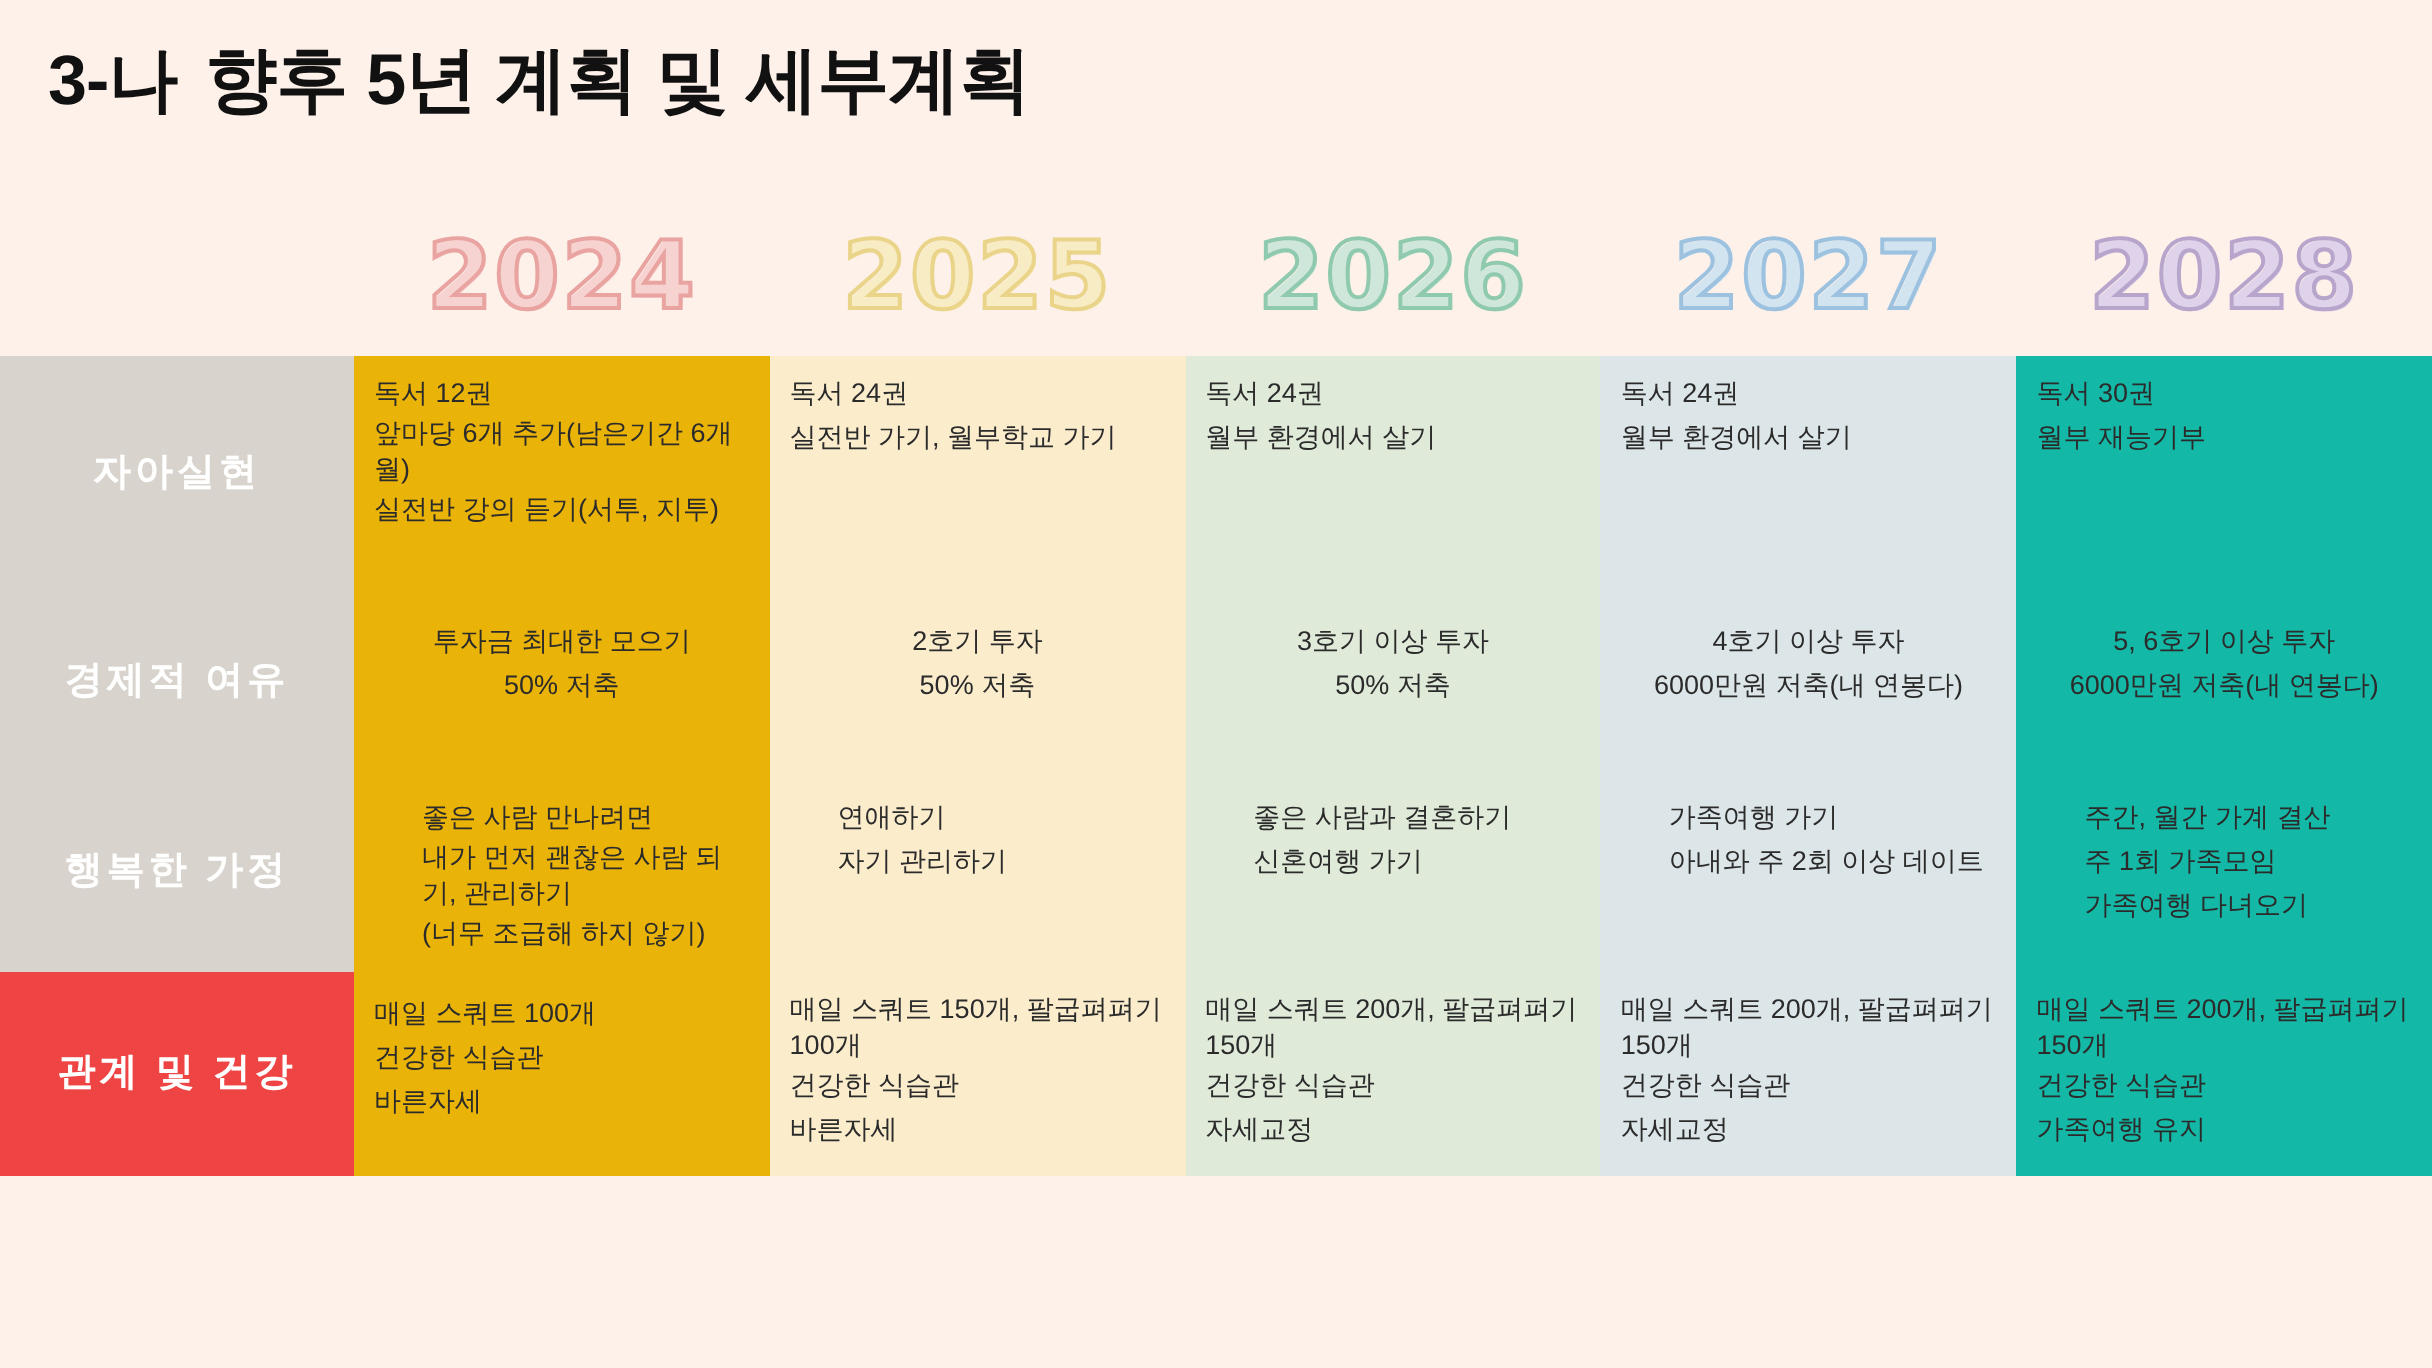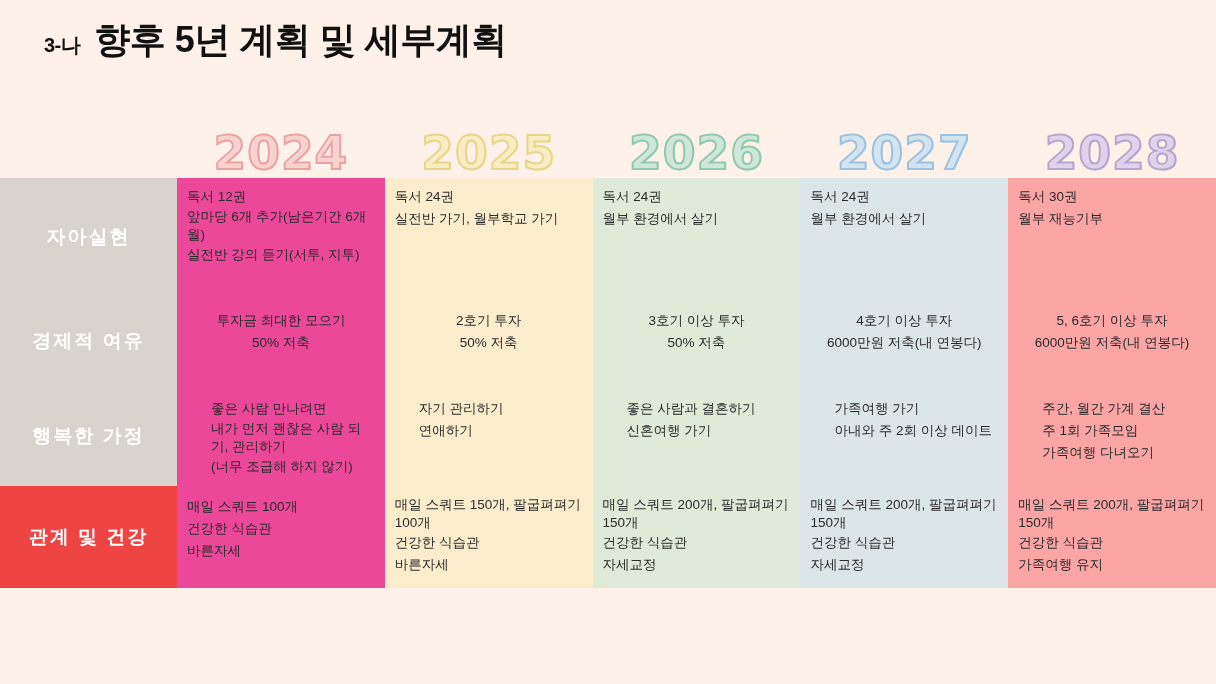--- a/index.html
+++ b/index.html
@@ -20,24 +20,23 @@
   #slide-title {
     position: absolute;
     left: 24px;
     top: 16px;
     display: flex;
     align-items: baseline;
     gap: 14px;
     color: #111111;
   }
   #slide-title .title-num {
-    font-size: 20px;
+    font-size: 35px;
     font-weight: 700;
     letter-spacing: -0.5px;
-    margin-left: 20px;
   }
   #slide-title .title-text {
     font-size: 36px;
     font-weight: 700;
     letter-spacing: -0.5px;
   }
 
   
   #plan-table {
     position: absolute;
@@ -53,21 +52,21 @@
     align-items: flex-end;
     padding-left: 177px;
   }
   .year-cell {
     width: 207.8px;
     text-align: center;
     font-size: 47px;
     font-weight: 700;
     letter-spacing: 1px;
     line-height: 1;
-    padding-bottom: 2px;
+    padding-bottom: 16px;
     color: transparent;
     font-family: "DejaVu Sans", sans-serif;
   }
   .year-2024 { -webkit-text-stroke: 2px #e9a3a0; text-shadow: 1px 1px 0 #f6d3d1; }
   .year-2025 { -webkit-text-stroke: 2px #ead489; text-shadow: 1px 1px 0 #f7ecc3; }
   .year-2026 { -webkit-text-stroke: 2px #8fc9ae; text-shadow: 1px 1px 0 #cfe7da; }
   .year-2027 { -webkit-text-stroke: 2px #9cc2e0; text-shadow: 1px 1px 0 #d3e4f1; }
   .year-2028 { -webkit-text-stroke: 2px #b8a5cc; text-shadow: 1px 1px 0 #ded3ea; }
 
   
@@ -147,21 +146,21 @@
 
   <div id="table-body">
 
     <div id="label-column">
       <div class="row-label r0">자아실현</div>
       <div class="row-label r1">경제적 여유</div>
       <div class="row-label r2">행복한 가정</div>
       <div class="row-label r3">관계 및 건강</div>
     </div>
 
-    <div class="year-column col-2024" style="background: #ec4899;">
+    <div class="year-column col-2024" style="background: #eab308;">
       <div class="cell c0">
           <div class="line">독서 12권</div>
           <div class="line tight">앞마당 6개 추가(남은기간 6개월)</div>
           <div class="line">실전반 강의 듣기(서투, 지투)</div>
         </div>
       <div class="cell c1">
           <div class="line">투자금 최대한 모으기</div>
           <div class="line">50% 저축</div>
         </div>
       <div class="cell c2">
@@ -179,22 +178,22 @@
     <div class="year-column col-2025" style="background: rgb(251, 236, 204);">
       <div class="cell c0">
           <div class="line">독서 24권</div>
           <div class="line">실전반 가기, 월부학교 가기</div>
         </div>
       <div class="cell c1">
           <div class="line">2호기 투자</div>
           <div class="line">50% 저축</div>
         </div>
       <div class="cell c2">
+          <div class="line">연애하기</div>
           <div class="line">자기 관리하기</div>
-          <div class="line">연애하기</div>
         </div>
       <div class="cell c3">
           <div class="line tight">매일 스쿼트 150개, 팔굽펴펴기 100개</div>
           <div class="line">건강한 식습관</div>
           <div class="line">바른자세</div>
         </div>
     </div>
 
     <div class="year-column col-2026" style="background: rgb(223, 234, 217);">
       <div class="cell c0">
@@ -229,21 +228,21 @@
           <div class="line">가족여행 가기</div>
           <div class="line">아내와 주 2회 이상 데이트</div>
         </div>
       <div class="cell c3">
           <div class="line tight">매일 스쿼트 200개, 팔굽펴펴기 150개</div>
           <div class="line">건강한 식습관</div>
           <div class="line">자세교정</div>
         </div>
     </div>
 
-    <div class="year-column col-2028" style="background: #fca5a5;">
+    <div class="year-column col-2028" style="background: #14b8a6;">
       <div class="cell c0">
           <div class="line">독서 30권</div>
           <div class="line">월부 재능기부</div>
         </div>
       <div class="cell c1">
           <div class="line">5, 6호기 이상 투자</div>
           <div class="line">6000만원 저축(내 연봉다)</div>
         </div>
       <div class="cell c2">
           <div class="line">주간, 월간 가계 결산</div>

